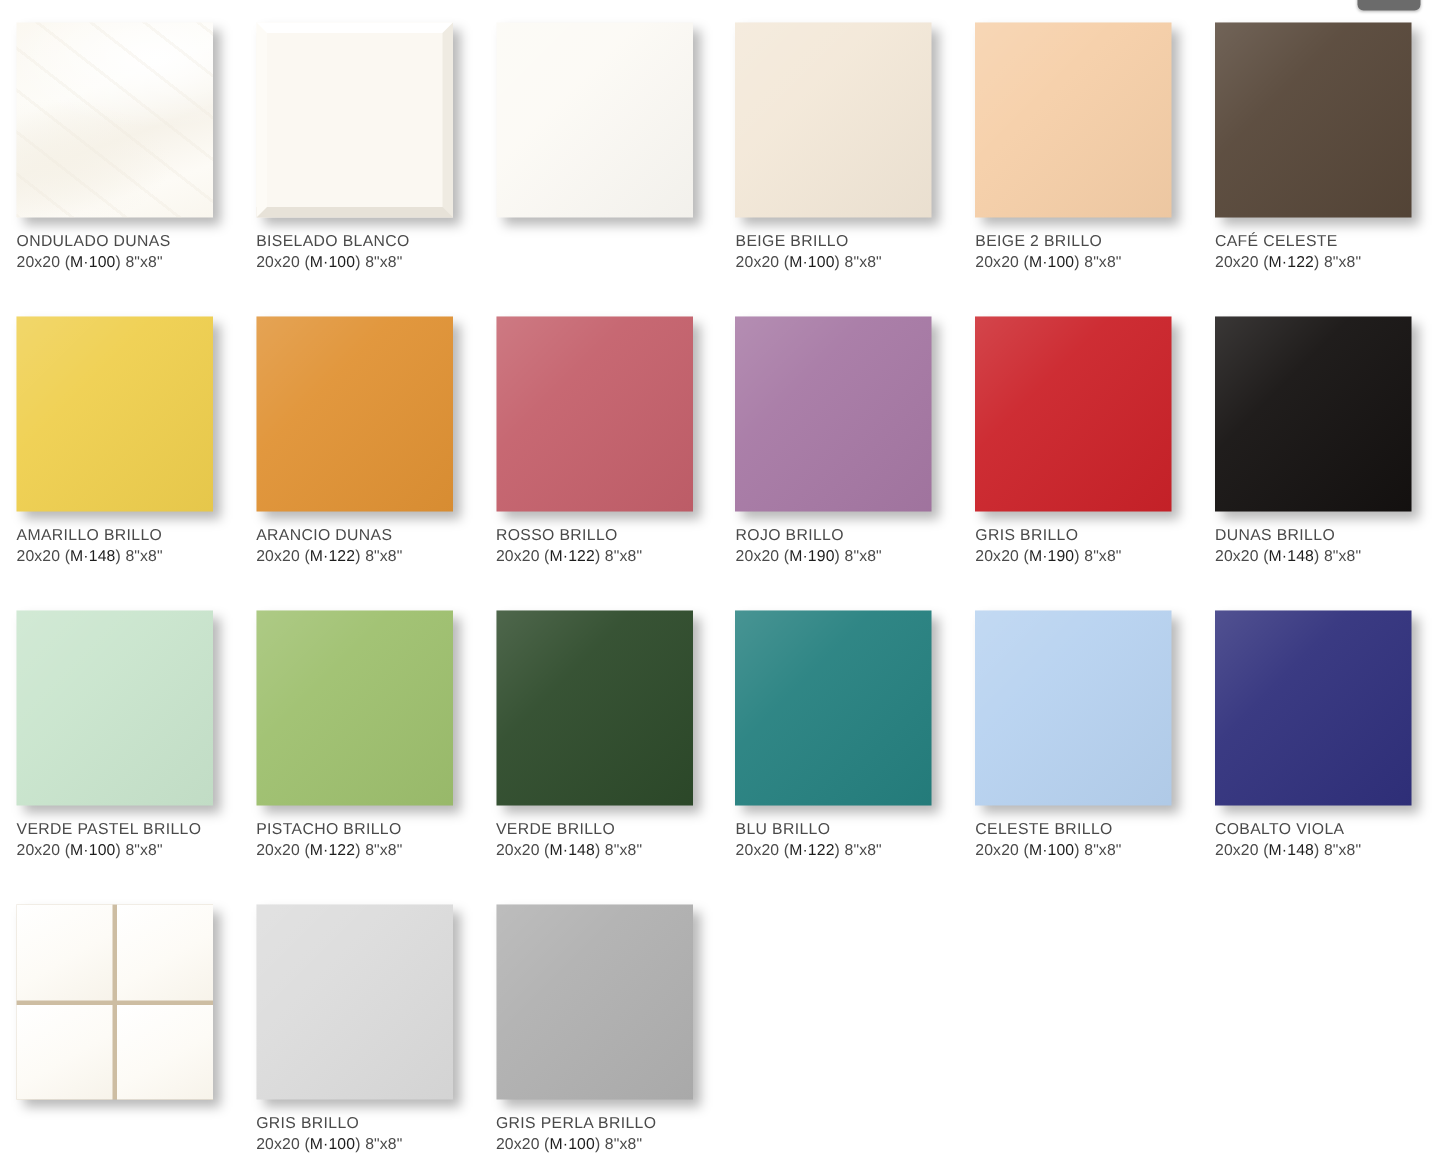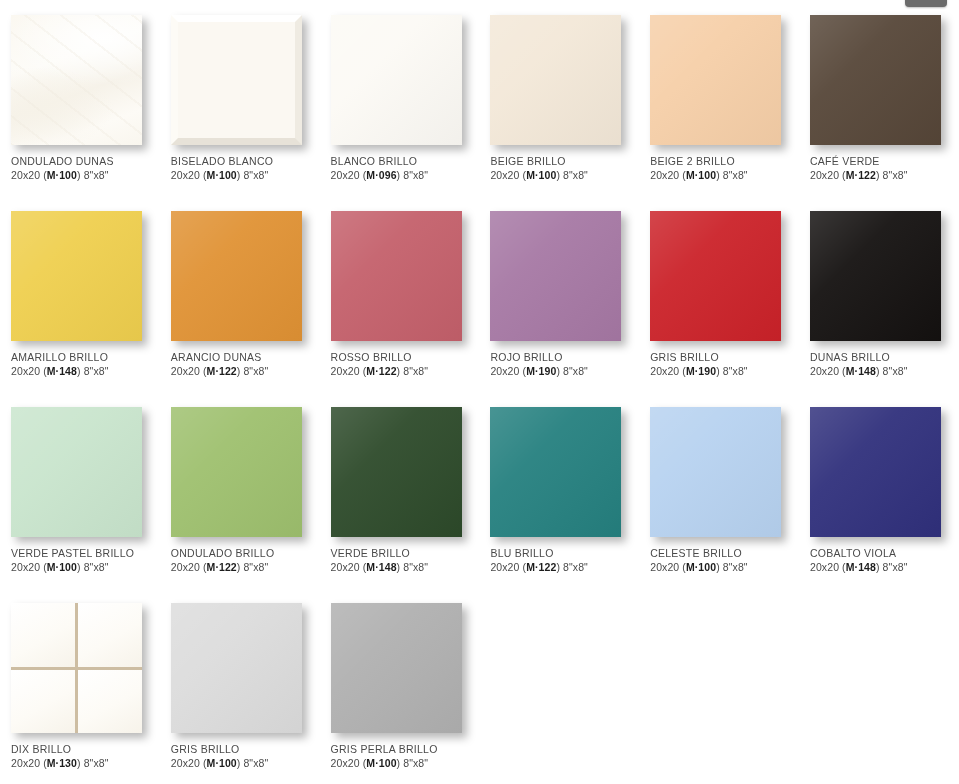--- a/index.html
+++ b/index.html
@@ -89,21 +89,21 @@
     white-space: nowrap;
   }
   .label .spec {
     font-size: 10.5px;
     letter-spacing: 0.1px;
     color: #4a4a4a;
     line-height: 14px;
     white-space: nowrap;
   }
   .label .spec b {
-    font-weight: bold;
+    font-weight: normal;
     color: #1d1d1d;
   }
 
   
 
   
   .surf-ondulado {
     background:
       radial-gradient(ellipse 120% 60% at 70% 18%, rgba(255,255,255,0.95) 0%, rgba(248,244,236,0) 60%),
       radial-gradient(ellipse 90% 50% at 20% 72%, rgba(246,242,232,0.9) 0%, rgba(255,255,255,0) 65%),
@@ -169,24 +169,20 @@
         </div>
         <div class="label">
           <div class="name">BISELADO BLANCO</div>
           <div class="spec"><span>20x20</span> (<b>M·100</b>) <span>8"x8"</span></div>
         </div>
       </div>
       <div class="tile-cell">
         <div class="swatch-wrap">
           <div class="swatch gloss" style="background: rgb(252, 250, 245);"></div>
         </div>
-        <div class="label">
-          <div class="name">BLANCO BRILLO</div>
-          <div class="spec"><span>20x20</span> (<b>M·096</b>) <span>8"x8"</span></div>
-        </div>
       </div>
       <div class="tile-cell">
         <div class="swatch-wrap">
           <div class="swatch gloss" style="background: rgb(243, 232, 216);"></div>
         </div>
         <div class="label">
           <div class="name">BEIGE BRILLO</div>
           <div class="spec"><span>20x20</span> (<b>M·100</b>) <span>8"x8"</span></div>
         </div>
       </div>
@@ -197,21 +193,21 @@
         <div class="label">
           <div class="name">BEIGE 2 BRILLO</div>
           <div class="spec"><span>20x20</span> (<b>M·100</b>) <span>8"x8"</span></div>
         </div>
       </div>
       <div class="tile-cell">
         <div class="swatch-wrap">
           <div class="swatch gloss" style="background: rgb(86, 70, 56);"></div>
         </div>
         <div class="label">
-          <div class="name">CAFÉ VERDE</div>
+          <div class="name">CAFÉ CELESTE</div>
           <div class="spec"><span>20x20</span> (<b>M·122</b>) <span>8"x8"</span></div>
         </div>
       </div>
     </div>
     <div class="tile-row">
       <div class="tile-cell">
         <div class="swatch-wrap">
           <div class="swatch gloss" style="background: rgb(239, 207, 78);"></div>
         </div>
         <div class="label">
@@ -273,21 +269,21 @@
         <div class="label">
           <div class="name">VERDE PASTEL BRILLO</div>
           <div class="spec"><span>20x20</span> (<b>M·100</b>) <span>8"x8"</span></div>
         </div>
       </div>
       <div class="tile-cell">
         <div class="swatch-wrap">
           <div class="swatch gloss" style="background: rgb(158, 192, 110);"></div>
         </div>
         <div class="label">
-          <div class="name">ONDULADO BRILLO</div>
+          <div class="name">PISTACHO BRILLO</div>
           <div class="spec"><span>20x20</span> (<b>M·122</b>) <span>8"x8"</span></div>
         </div>
       </div>
       <div class="tile-cell">
         <div class="swatch-wrap">
           <div class="swatch gloss" style="background: rgb(45, 74, 42);"></div>
         </div>
         <div class="label">
           <div class="name">VERDE BRILLO</div>
           <div class="spec"><span>20x20</span> (<b>M·148</b>) <span>8"x8"</span></div>
@@ -324,24 +320,20 @@
     <div class="tile-row last">
       <div class="tile-cell">
         <div class="swatch-wrap">
           <div class="swatch surf-dix">
             <i></i>
             <i></i>
             <i></i>
             <i></i>
           </div>
         </div>
-        <div class="label">
-          <div class="name">DIX BRILLO</div>
-          <div class="spec"><span>20x20</span> (<b>M·130</b>) <span>8"x8"</span></div>
-        </div>
       </div>
       <div class="tile-cell">
         <div class="swatch-wrap">
           <div class="swatch gloss" style="background: rgb(220, 220, 220);"></div>
         </div>
         <div class="label">
           <div class="name">GRIS BRILLO</div>
           <div class="spec"><span>20x20</span> (<b>M·100</b>) <span>8"x8"</span></div>
         </div>
       </div>

